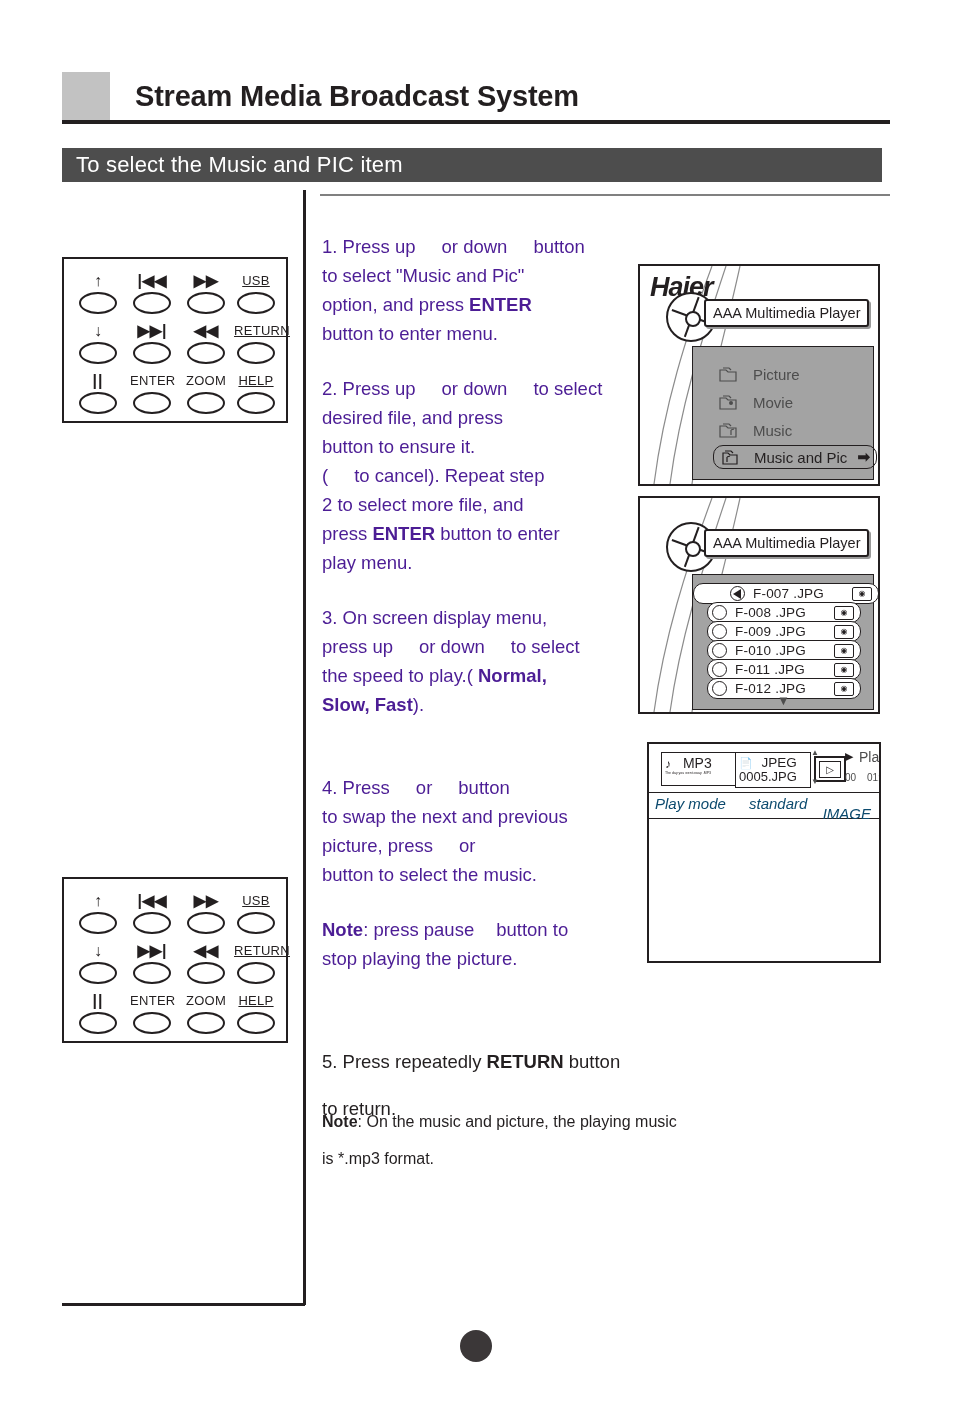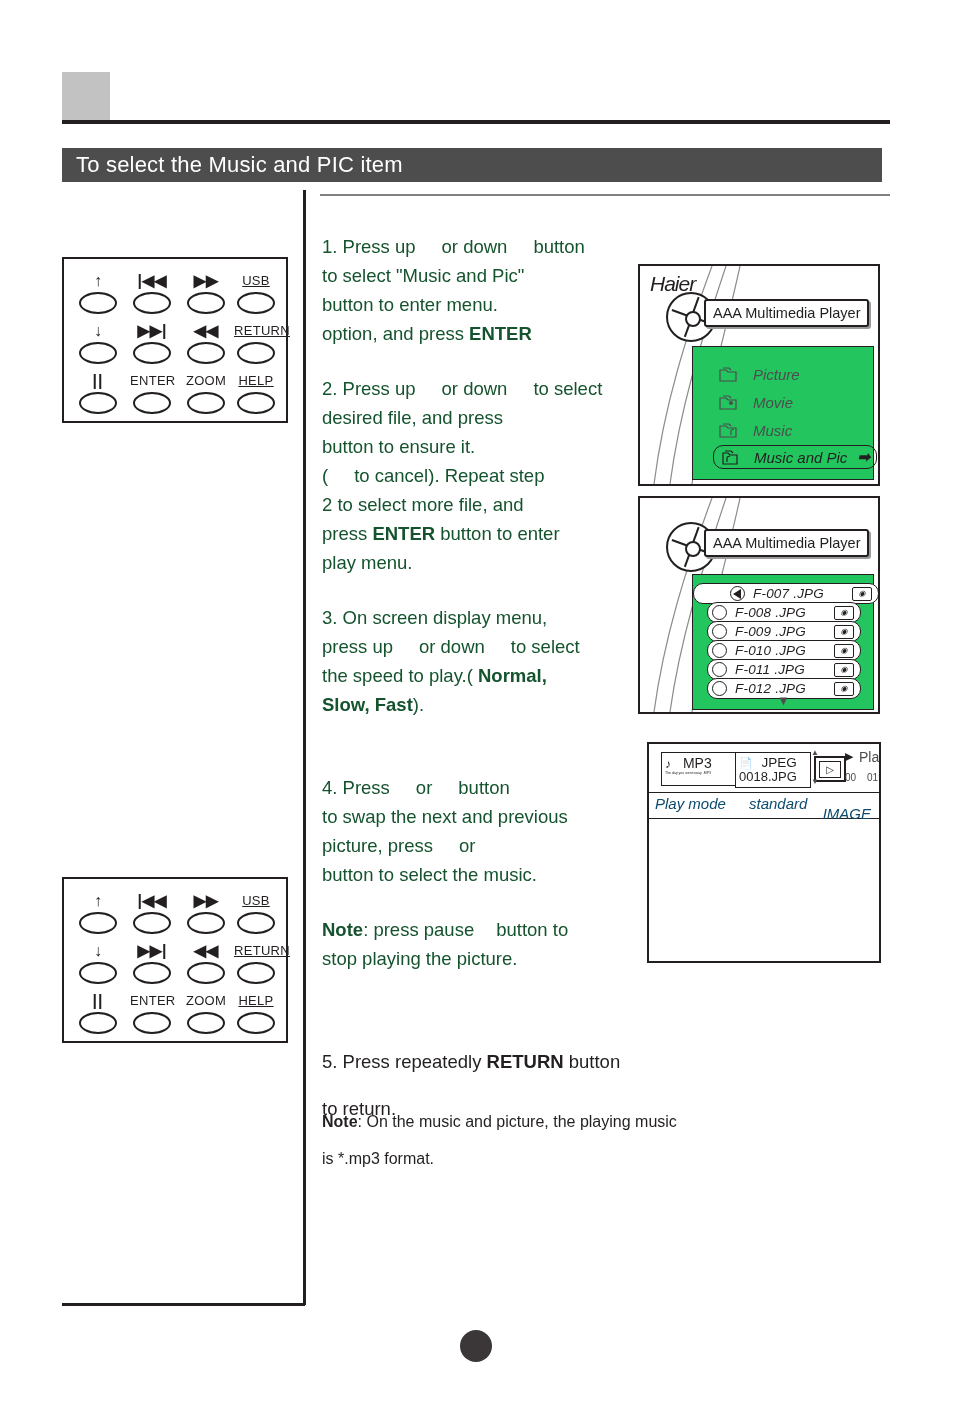--- a/index.html
+++ b/index.html
@@ -76,21 +76,21 @@
   .rbtn.r0{top:12px;} .rbtn.r1{top:62px;} .rbtn.r2{top:112px;}
 
   
   .up-arrow{font-size:19px;line-height:20px;}
   .dn-arrow{font-size:19px;line-height:20px;}
   .pause-glyph{font-size:17px;letter-spacing:1px;}
 
   
   .body-col{
     position:absolute;left:322px;top:232px;width:320px;
-    font-size:18.5px;line-height:29px;color:#14532d;
+    font-size:18.5px;line-height:29px;color:#4c1d95;
   }
   .body-col p{margin:0 0 0 0;}
   .para{margin-bottom:26px;}
   .gap{display:inline-block;width:26px;}
   .gap-sm{display:inline-block;width:22px;}
   b{font-weight:bold;}
 
   .tail-col{
     position:absolute;left:322px;top:1028px;width:470px;
     font-size:18.5px;line-height:29px;color:#231f20;
@@ -103,21 +103,21 @@
   
   .screen{
     position:absolute;border:2px solid #231f20;background:#fff;overflow:hidden;
   }
   .screen-1{left:638px;top:264px;width:238px;height:218px;}
   .screen-2{left:638px;top:496px;width:238px;height:214px;}
   .screen-3{left:647px;top:742px;width:230px;height:217px;}
 
   .haier-logo{
     position:absolute;left:10px;top:6px;
-    font-size:21px;font-weight:normal;font-style:italic;
+    font-size:27px;font-weight:bold;font-style:italic;
     letter-spacing:-1px;color:#231f20;
   }
 
   
   .swoosh{position:absolute;left:0;top:0;width:100%;height:100%;pointer-events:none;}
 
   .disc{
     position:absolute;width:46px;height:46px;border:2px solid #231f20;
     border-radius:50%;background:#fff;
   }
@@ -127,21 +127,21 @@
   }
   .disc .spoke{position:absolute;left:50%;top:50%;width:1.5px;height:21px;background:#231f20;transform-origin:top center;}
 
   .title-pill{
     position:absolute;border:2px solid #231f20;border-radius:3px;background:#fff;
     font-size:14.5px;color:#231f20;padding:4px 7px;white-space:nowrap;
     box-shadow:2px 2px 0 #9a9a9a;
   }
 
   .menu-panel{
-    position:absolute;border:1.5px solid #231f20;background:#22c55e;font-style:italic;
+    position:absolute;border:1.5px solid #231f20;background:#a3a3a3;
   }
   .menu-row{
     position:absolute;display:flex;align-items:center;height:22px;
     font-size:15px;color:#4d4d4d;white-space:nowrap;
   }
   .menu-row .folder{width:20px;height:16px;margin-right:14px;position:relative;flex:none;}
   .menu-row.sel{
     border:1.5px solid #231f20;border-radius:10px;color:#231f20;
     padding:0 6px;
   }
@@ -206,20 +206,21 @@
     position:absolute;left:460px;top:1330px;width:32px;height:32px;
     border-radius:50%;background:#3b3738;
   }
 </style>
 </head>
 <body>
 
 <div class="page">
 
   <div class="mast-square"></div>
+  <div class="mast-title">Stream Media Broadcast System</div>
   <div class="mast-rule"></div>
 
   <div class="section-bar">
     <span class="section-bar-label">To select the Music and PIC item</span>
   </div>
 
   <div class="v-rule"></div>
   <div class="h-rule-top"></div>
   <div class="h-rule-bottom"></div>
 
@@ -327,22 +328,22 @@
       <span class="glyph word">HELP</span>
       <span class="oval"></span>
     </div>
   </div>
 
   <div class="body-col">
 
     <div class="para">
       <p><span>1. Press up</span><span class="gap"></span><span>or down</span><span class="gap"></span><span>button</span></p>
       <p>to select "Music and Pic"</p>
+      <p><span>option, and press </span><b>ENTER</b></p>
       <p>button to enter menu.</p>
-      <p><span>option, and press </span><b>ENTER</b></p>
     </div>
 
     <div class="para">
       <p><span>2. Press  up</span><span class="gap"></span><span>or down</span><span class="gap"></span><span>to select</span></p>
       <p>desired file, and press</p>
       <p>button to ensure it.</p>
       <p><span>(</span><span class="gap"></span><span>to cancel). Repeat step</span></p>
       <p>2 to select more file, and</p>
       <p><span>press </span><b>ENTER</b><span> button to enter</span></p>
       <p>play menu.</p>
@@ -504,21 +505,21 @@
           <span style="margin-left:8px;font-size:14px">MP3</span>
         </span>
         <span class="chip-micro">The day you went away  .MP3</span>
       </div>
 
       <div class="chip" style="left:86px;top:8px;width:68px;height:30px;padding:1px 3px 3px;">
         <span class="chip-line1">
           <span style="font-size:11px">📄</span>
           <span style="margin-left:5px;font-size:13.5px">JPEG</span>
         </span>
-        <span style="display:block;font-size:13px;line-height:14px">0018.JPG</span>
+        <span style="display:block;font-size:13px;line-height:14px">0005.JPG</span>
       </div>
 
       <div class="tv-icon" style="left:165px;top:12px;">
         <span class="inner">▷</span>
       </div>
       <span style="position:absolute;left:162px;top:4px;font-size:8px;color:#4d4d4d;">▲</span>
       <span style="position:absolute;left:162px;top:33px;font-size:8px;color:#4d4d4d;">▼</span>
 
       <span style="position:absolute;left:196px;top:6px;font-size:11px;">▶</span>
       <span style="position:absolute;left:210px;top:5px;font-size:14px;color:#4d4d4d;">Play</span>

